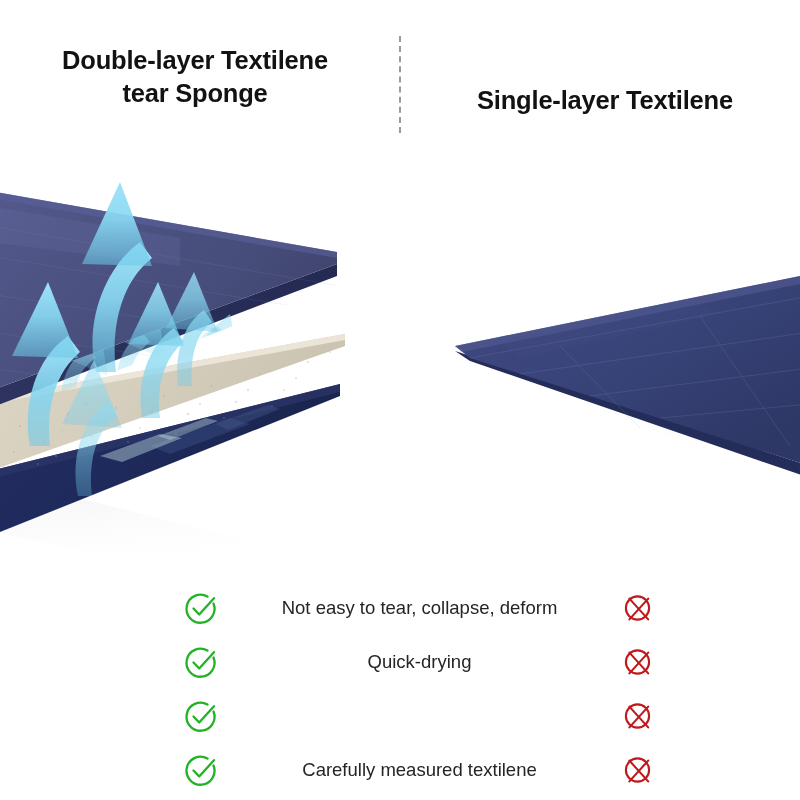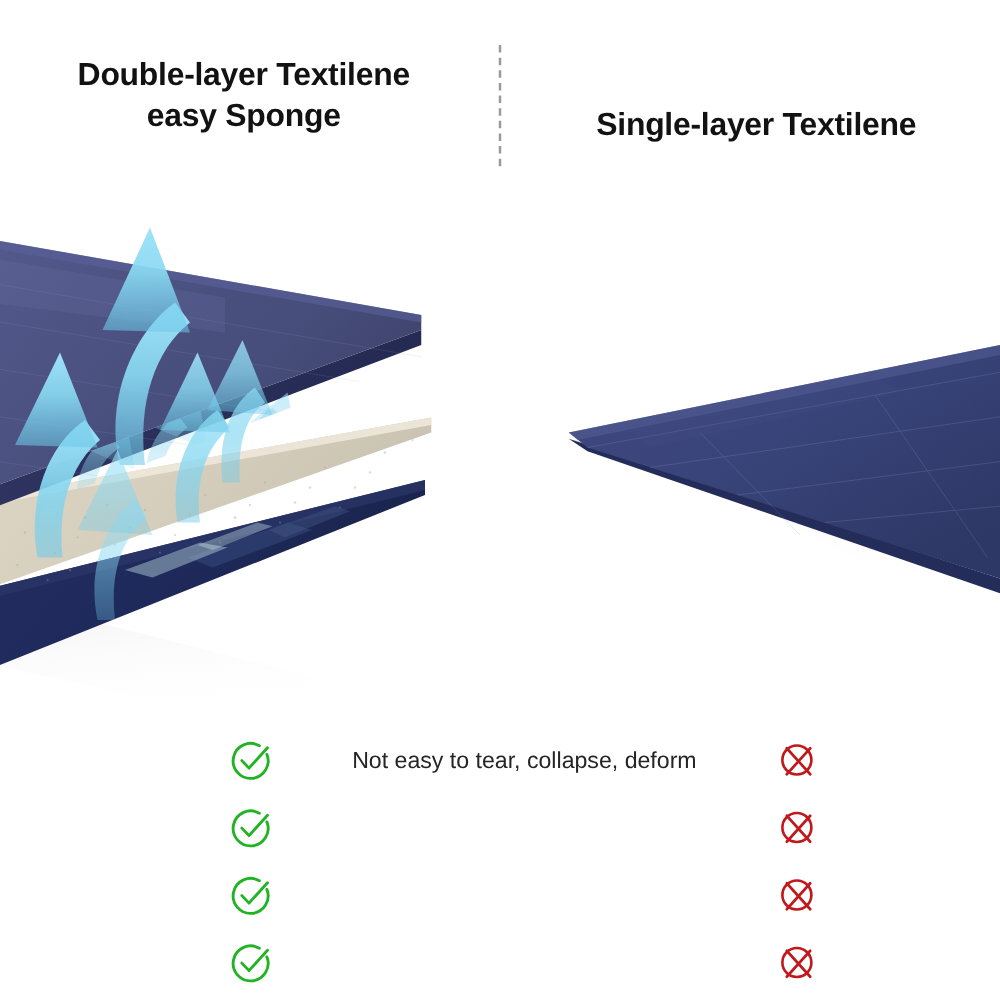--- a/index.html
+++ b/index.html
@@ -95,21 +95,21 @@
     font-family: "Liberation Sans", sans-serif;
   }
 </style>
 </head>
 <body>
 
 <div id="root">
 
   <div id="title-left" class="title">
     <div>Double-layer Textilene</div>
-    <div>easy Sponge</div>
+    <div>tear Sponge</div>
   </div>
 
   <div id="title-right" class="title">Single-layer Textilene</div>
 
   <div id="divider"></div>
 
   <svg id="illustration" viewBox="0 0 800 430" width="800" height="430">
     <defs>
 
       <linearGradient id="gTop" x1="0" y1="0" x2="1" y2="0.55">
@@ -302,20 +302,21 @@
         <path d="M9.4 8.6 L28.2 29.4" fill="none" stroke="#c0191c" stroke-width="2.1" stroke-linecap="round"></path>
         <path d="M28.2 8.6 L9.4 29.4" fill="none" stroke="#c0191c" stroke-width="2.1" stroke-linecap="round"></path>
       </svg>
     </div>
 
     <div class="feature-row">
       <svg class="icon-yes" viewBox="0 0 36 36">
         <path d="M30.5 13.5 A14 14 0 1 1 24.5 6.6" fill="none" stroke="#22b324" stroke-width="2.3" stroke-linecap="round"></path>
         <path d="M10.5 18.5 L16.2 24.5 L31 8.2" fill="none" stroke="#22b324" stroke-width="2.3" stroke-linecap="round" stroke-linejoin="round"></path>
       </svg>
+      <div class="feature-label">Quick-drying</div>
       <svg class="icon-no" viewBox="0 0 36 36">
         <circle cx="17.5" cy="18" r="11.6" fill="none" stroke="#c0191c" stroke-width="2.1"></circle>
         <path d="M9.4 8.6 L28.2 29.4" fill="none" stroke="#c0191c" stroke-width="2.1" stroke-linecap="round"></path>
         <path d="M28.2 8.6 L9.4 29.4" fill="none" stroke="#c0191c" stroke-width="2.1" stroke-linecap="round"></path>
       </svg>
     </div>
 
     <div class="feature-row">
       <svg class="icon-yes" viewBox="0 0 36 36">
         <path d="M30.5 13.5 A14 14 0 1 1 24.5 6.6" fill="none" stroke="#22b324" stroke-width="2.3" stroke-linecap="round"></path>
@@ -326,20 +327,21 @@
         <path d="M9.4 8.6 L28.2 29.4" fill="none" stroke="#c0191c" stroke-width="2.1" stroke-linecap="round"></path>
         <path d="M28.2 8.6 L9.4 29.4" fill="none" stroke="#c0191c" stroke-width="2.1" stroke-linecap="round"></path>
       </svg>
     </div>
 
     <div class="feature-row">
       <svg class="icon-yes" viewBox="0 0 36 36">
         <path d="M30.5 13.5 A14 14 0 1 1 24.5 6.6" fill="none" stroke="#22b324" stroke-width="2.3" stroke-linecap="round"></path>
         <path d="M10.5 18.5 L16.2 24.5 L31 8.2" fill="none" stroke="#22b324" stroke-width="2.3" stroke-linecap="round" stroke-linejoin="round"></path>
       </svg>
+      <div class="feature-label">Carefully measured textilene</div>
       <svg class="icon-no" viewBox="0 0 36 36">
         <circle cx="17.5" cy="18" r="11.6" fill="none" stroke="#c0191c" stroke-width="2.1"></circle>
         <path d="M9.4 8.6 L28.2 29.4" fill="none" stroke="#c0191c" stroke-width="2.1" stroke-linecap="round"></path>
         <path d="M28.2 8.6 L9.4 29.4" fill="none" stroke="#c0191c" stroke-width="2.1" stroke-linecap="round"></path>
       </svg>
     </div>
 
   </div>
 </div>
 

